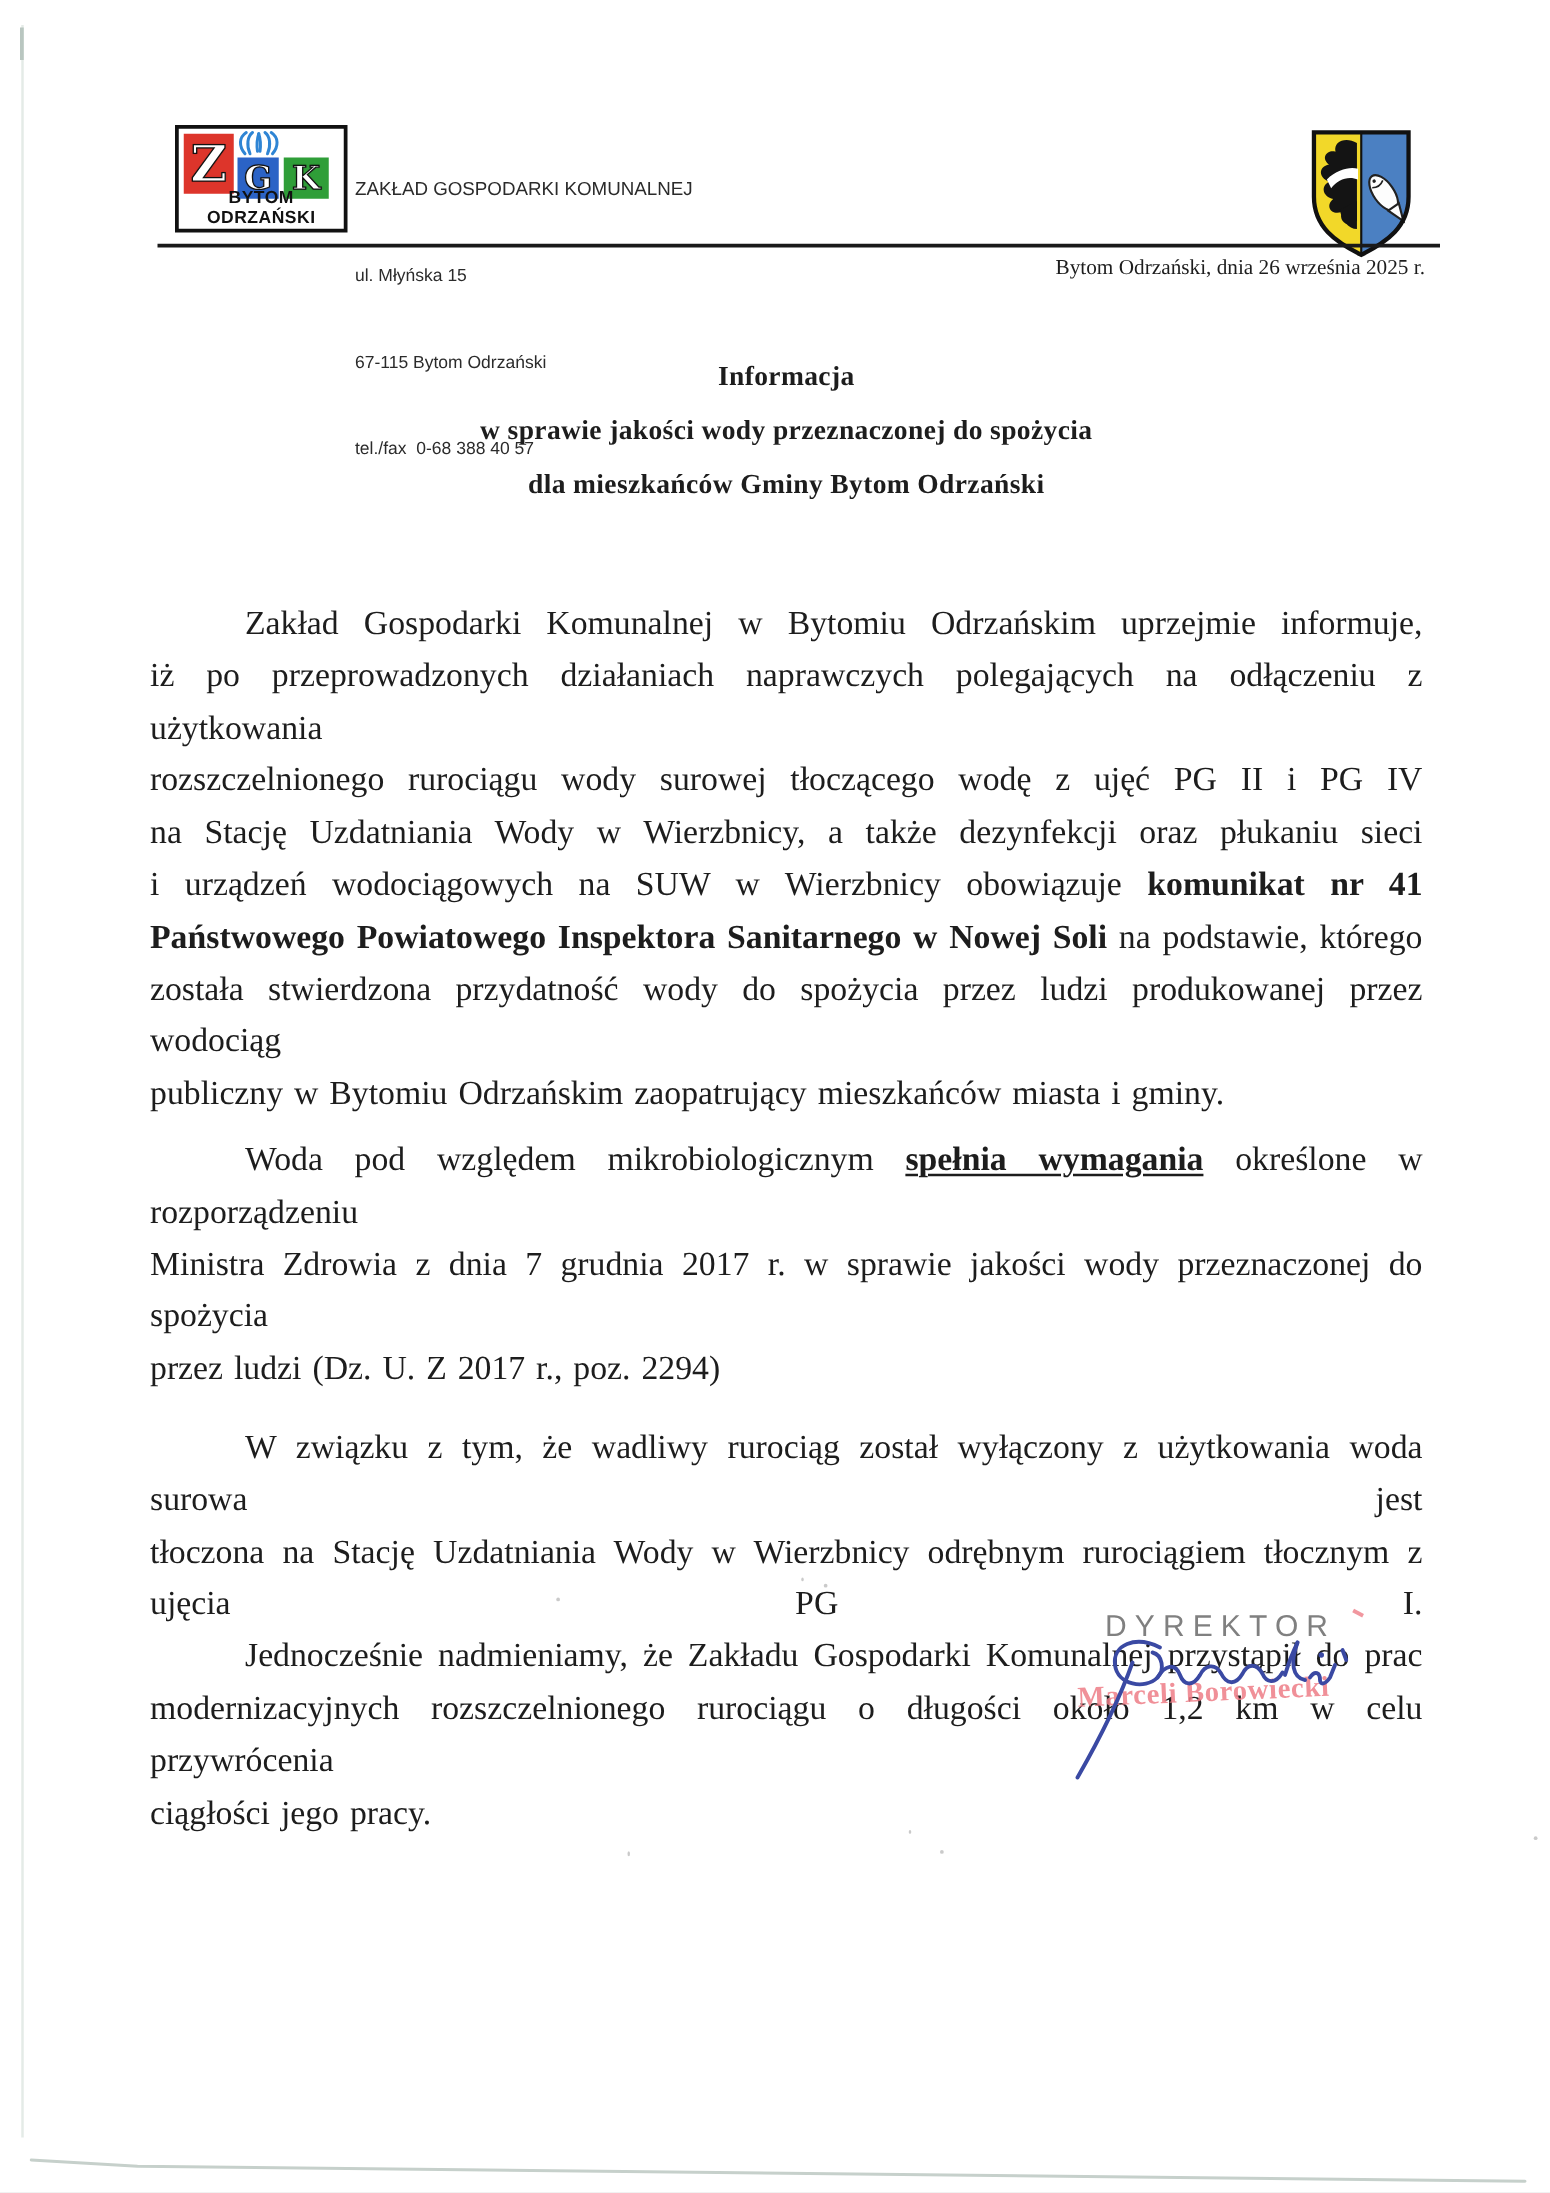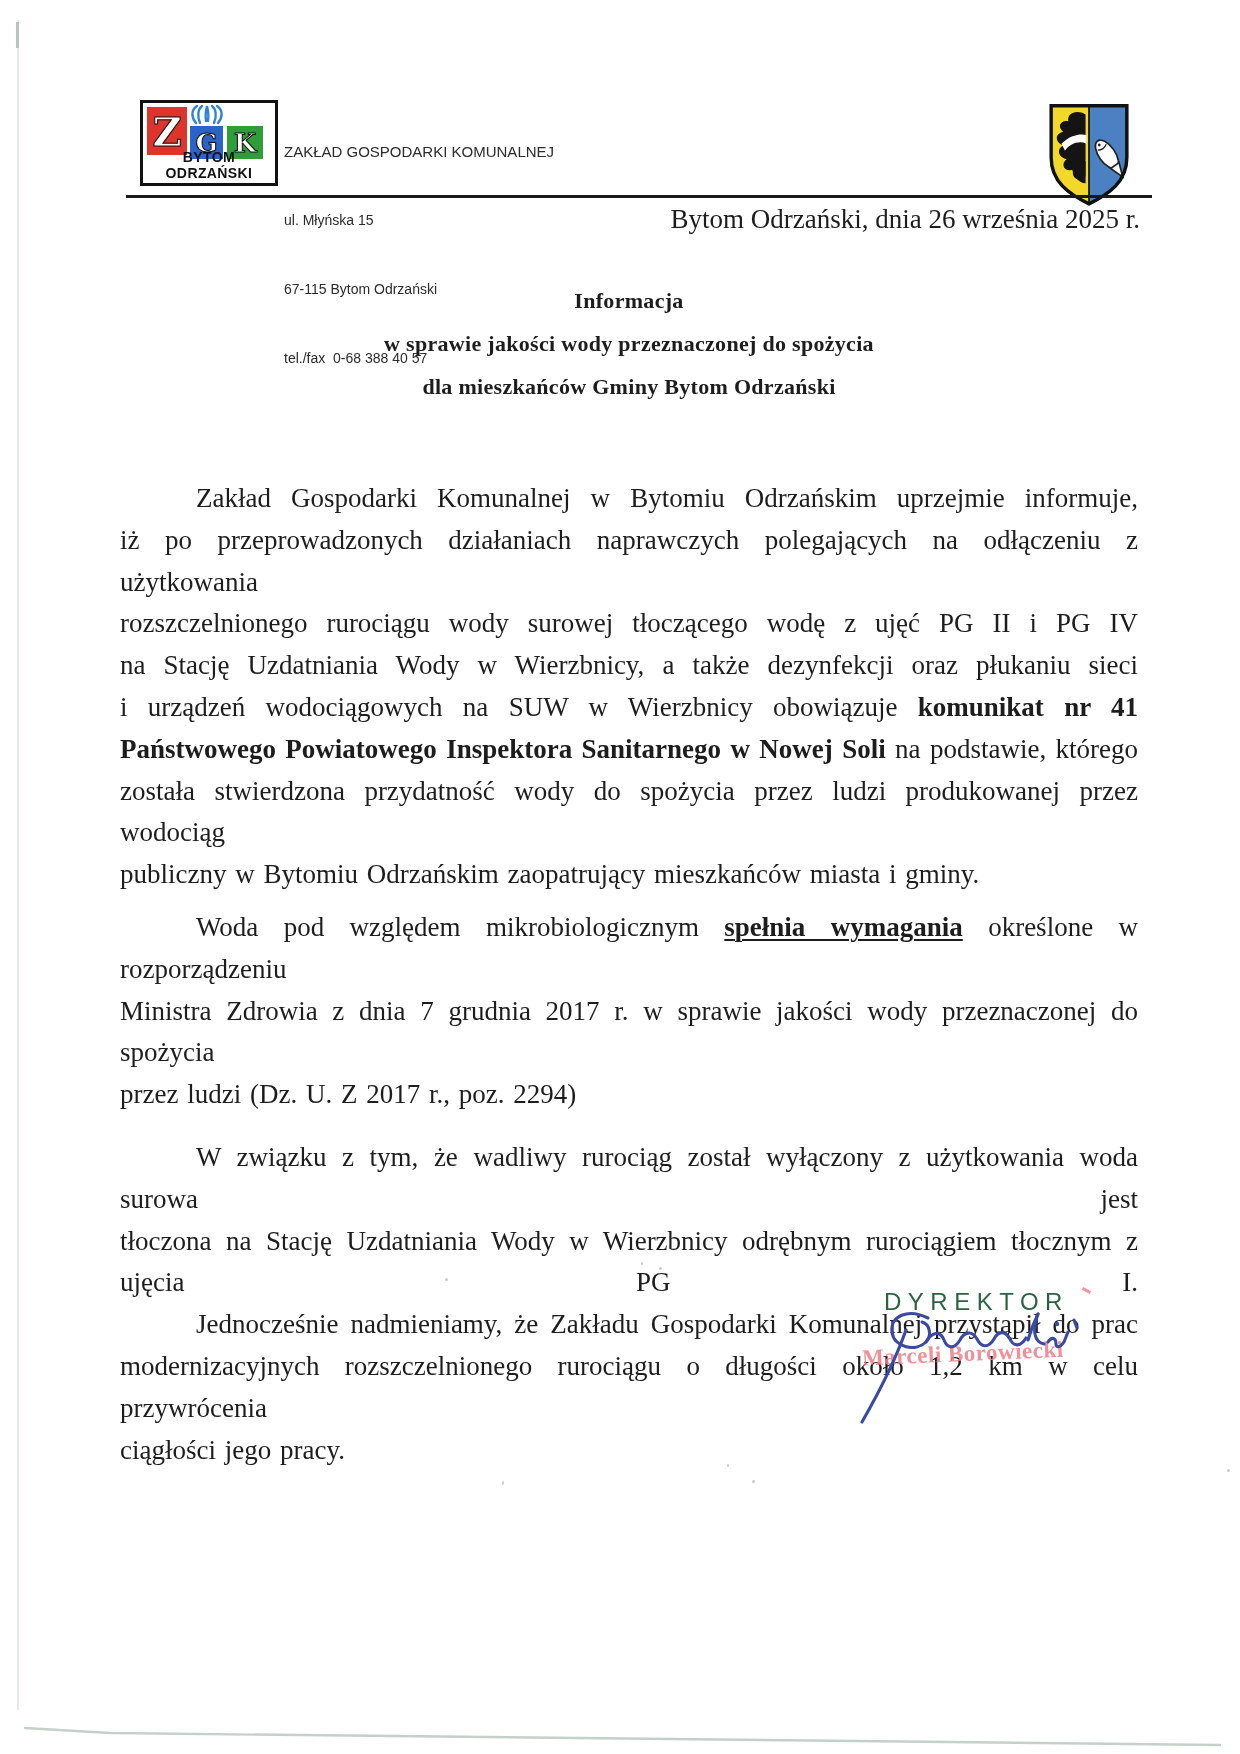--- a/index.html
+++ b/index.html
@@ -29,21 +29,21 @@
     font-family:"Liberation Sans", sans-serif; font-weight:bold;
     font-size:14px; letter-spacing:0.4px; color:#111;
   }
   .company {
     left:284px; top:94px; font-family:"Liberation Sans", sans-serif;
     color:#2b2b2b; line-height:23px; font-size:14px; white-space:pre;
   }
   .co-name { font-size:15px; }
   .crest { left:1046px; top:100px; width:86px; height:108px; }
   .rule { left:126px; top:195px; width:1026px; height:3px; background:#1a1a1a; }
-  .date { top:204px; right:100px; font-size:27px; }
+  .date { top:204px; right:100px; font-size:17px; }
 
   
   .title-block {
     left:120px; top:279px; width:1018px; text-align:center;
     font-weight:bold; font-size:22px; line-height:43px; letter-spacing:0.3px;
   }
 
   
   .body-block { left:120px; top:478px; width:1018px; font-size:27px; word-spacing:2px; }
   .line { line-height:41.8px; text-align:justify; }
@@ -162,21 +162,21 @@
         <div class="line just"><span class="indent"></span><span>W związku z tym, że wadliwy rurociąg został wyłączony z użytkowania woda surowa jest</span></div>
         <div class="line just"><span>tłoczona na Stację Uzdatniania Wody w Wierzbnicy odrębnym rurociągiem tłocznym z ujęcia PG I.</span></div>
       </div>
       <div>
         <div class="line just"><span class="indent"></span><span>Jednocześnie nadmieniamy, że Zakładu Gospodarki Komunalnej przystąpił do prac</span></div>
         <div class="line just"><span>modernizacyjnych rozszczelnionego rurociągu o długości około 1,2 km w celu przywrócenia</span></div>
         <div class="line"><span>ciągłości jego pracy.</span></div>
       </div>
     </div>
 
-  <div class="abs sig-title" style="color: #14532d;">DYREKTOR</div>
+  <div class="abs sig-title" style="color: #737373;">DYREKTOR</div>
   <div class="abs stamp-tick" style="background: rgb(238, 125, 135);"></div>
   <div class="abs sig-name" style="color: rgb(238, 125, 135);">Marceli Borowiecki</div>
   <svg class="abs sig-svg" viewBox="0 0 230 122">
     <g fill="none" stroke-width="3.1" stroke-linecap="round" stroke-linejoin="round" style="stroke: rgb(58, 73, 163);">
       <path d="M78 12 C58 2 40 10 42 26 C44 42 66 46 76 36 C82 30 80 18 72 16"></path>
       <path d="M56 24 C44 58 28 88 12 116"></path>
       <path d="M76 36 C82 26 90 24 94 34 C97 42 104 44 110 34 C114 26 122 24 127 33 C131 41 138 43 144 33 C148 25 155 24 160 33 C163 40 170 42 176 32"></path>
       <path d="M178 34 C182 20 186 12 188 8"></path>
       <path d="M188 8 C182 24 184 36 194 38"></path>
       <path d="M198 36 C202 30 206 32 206 38 C206 42 210 42 214 36 L218 26"></path>

